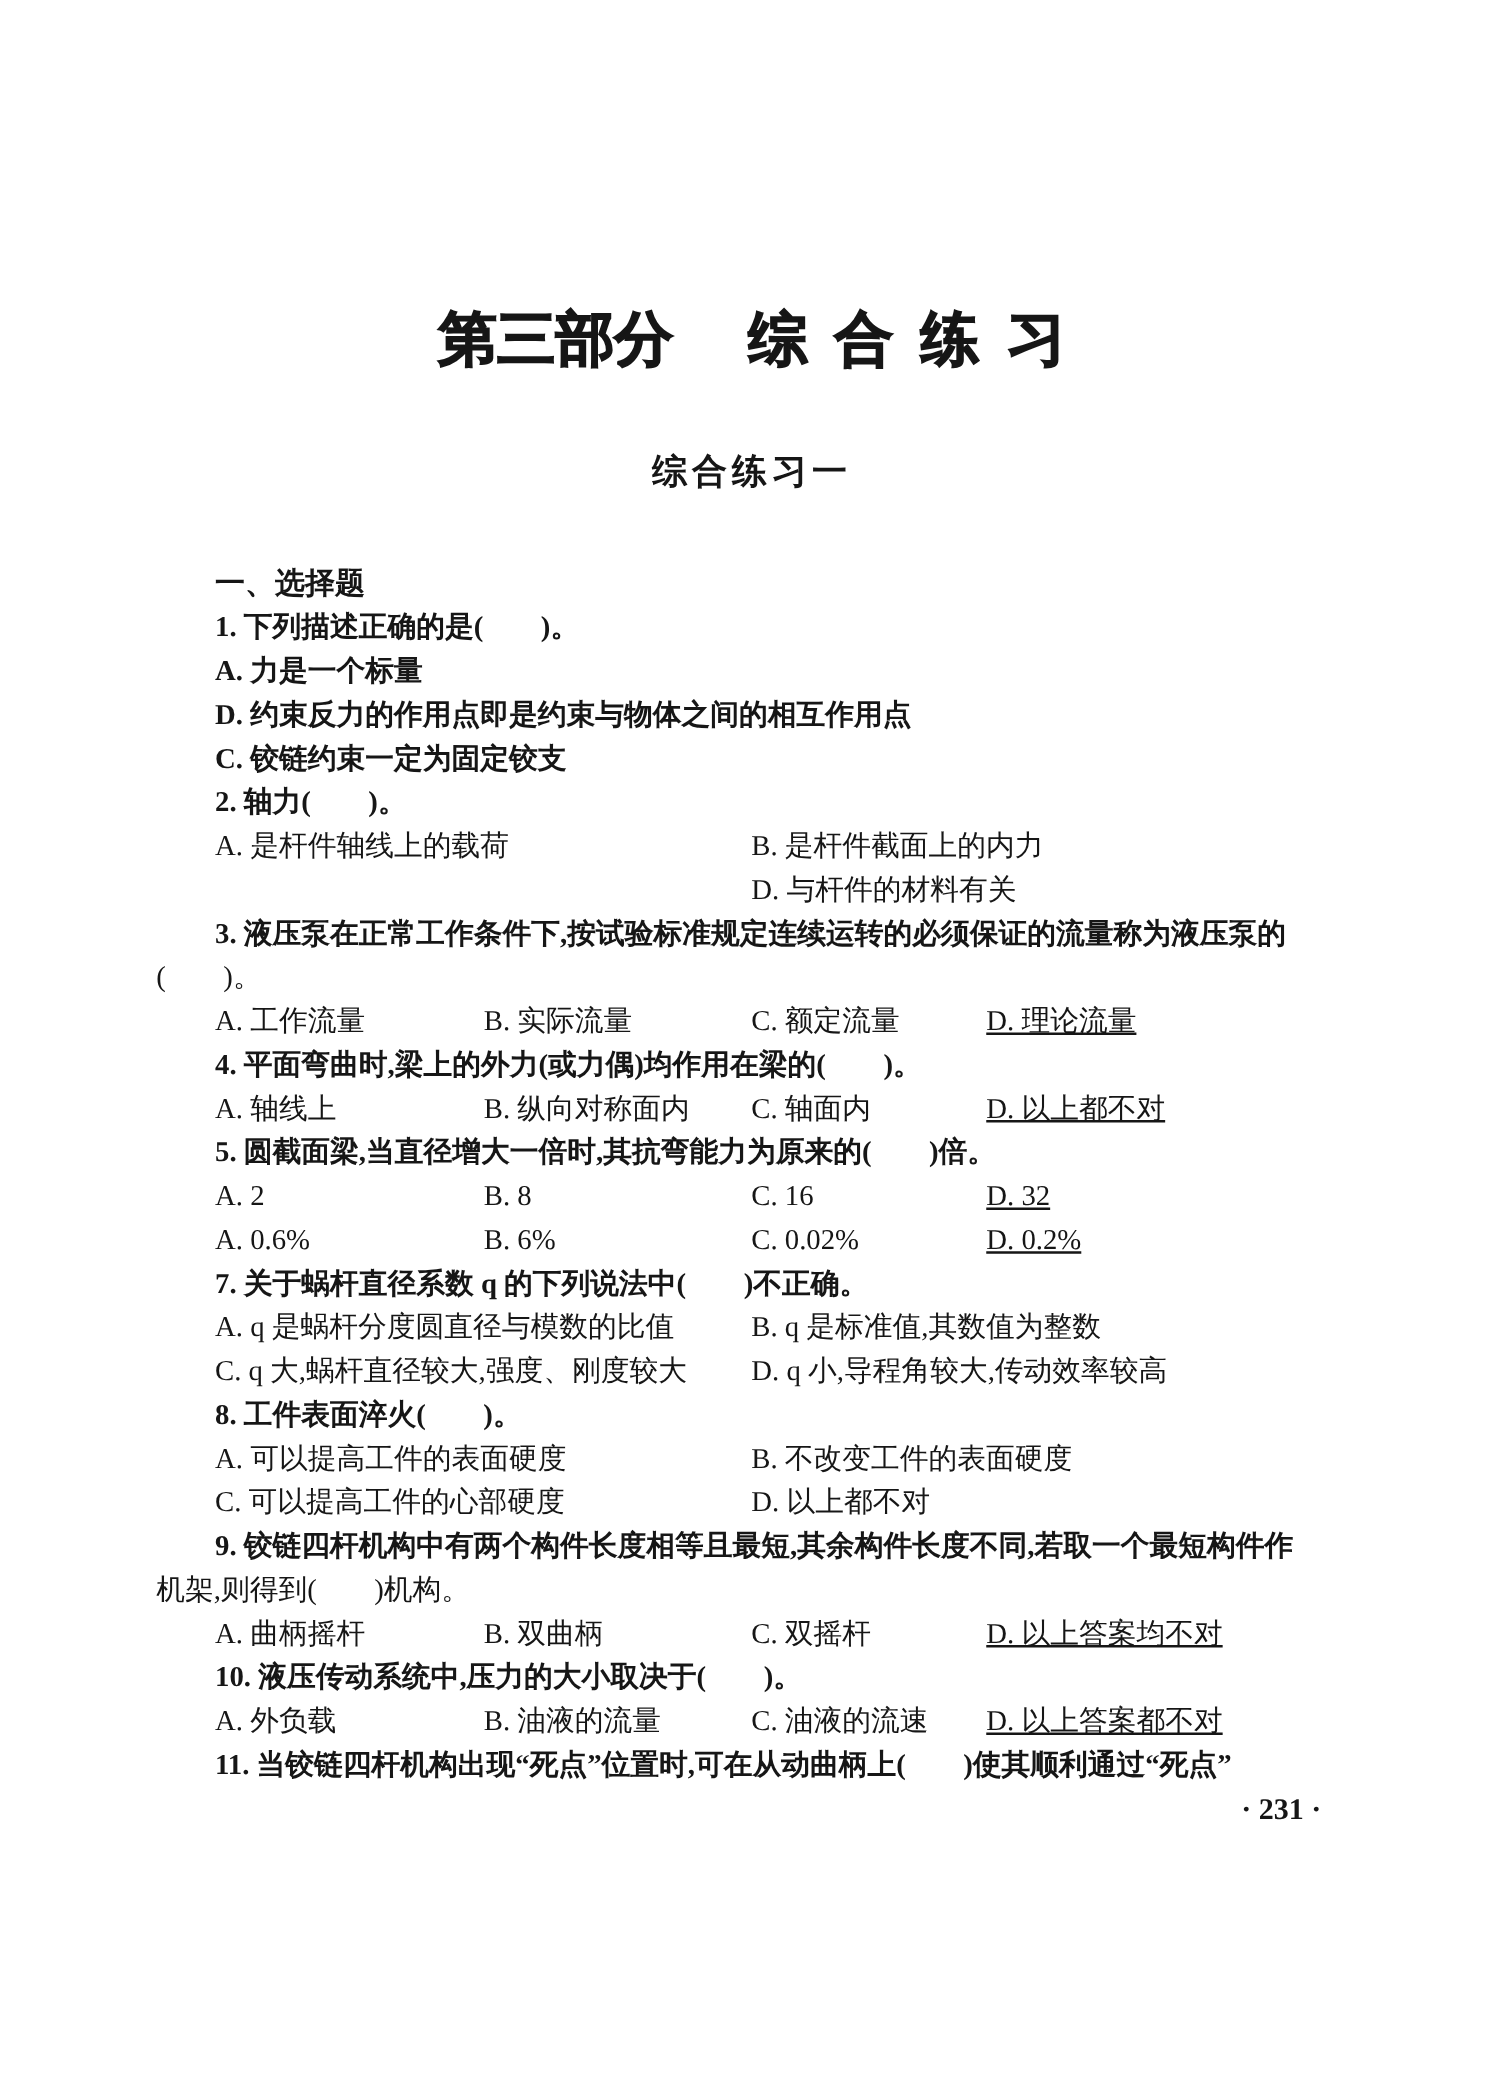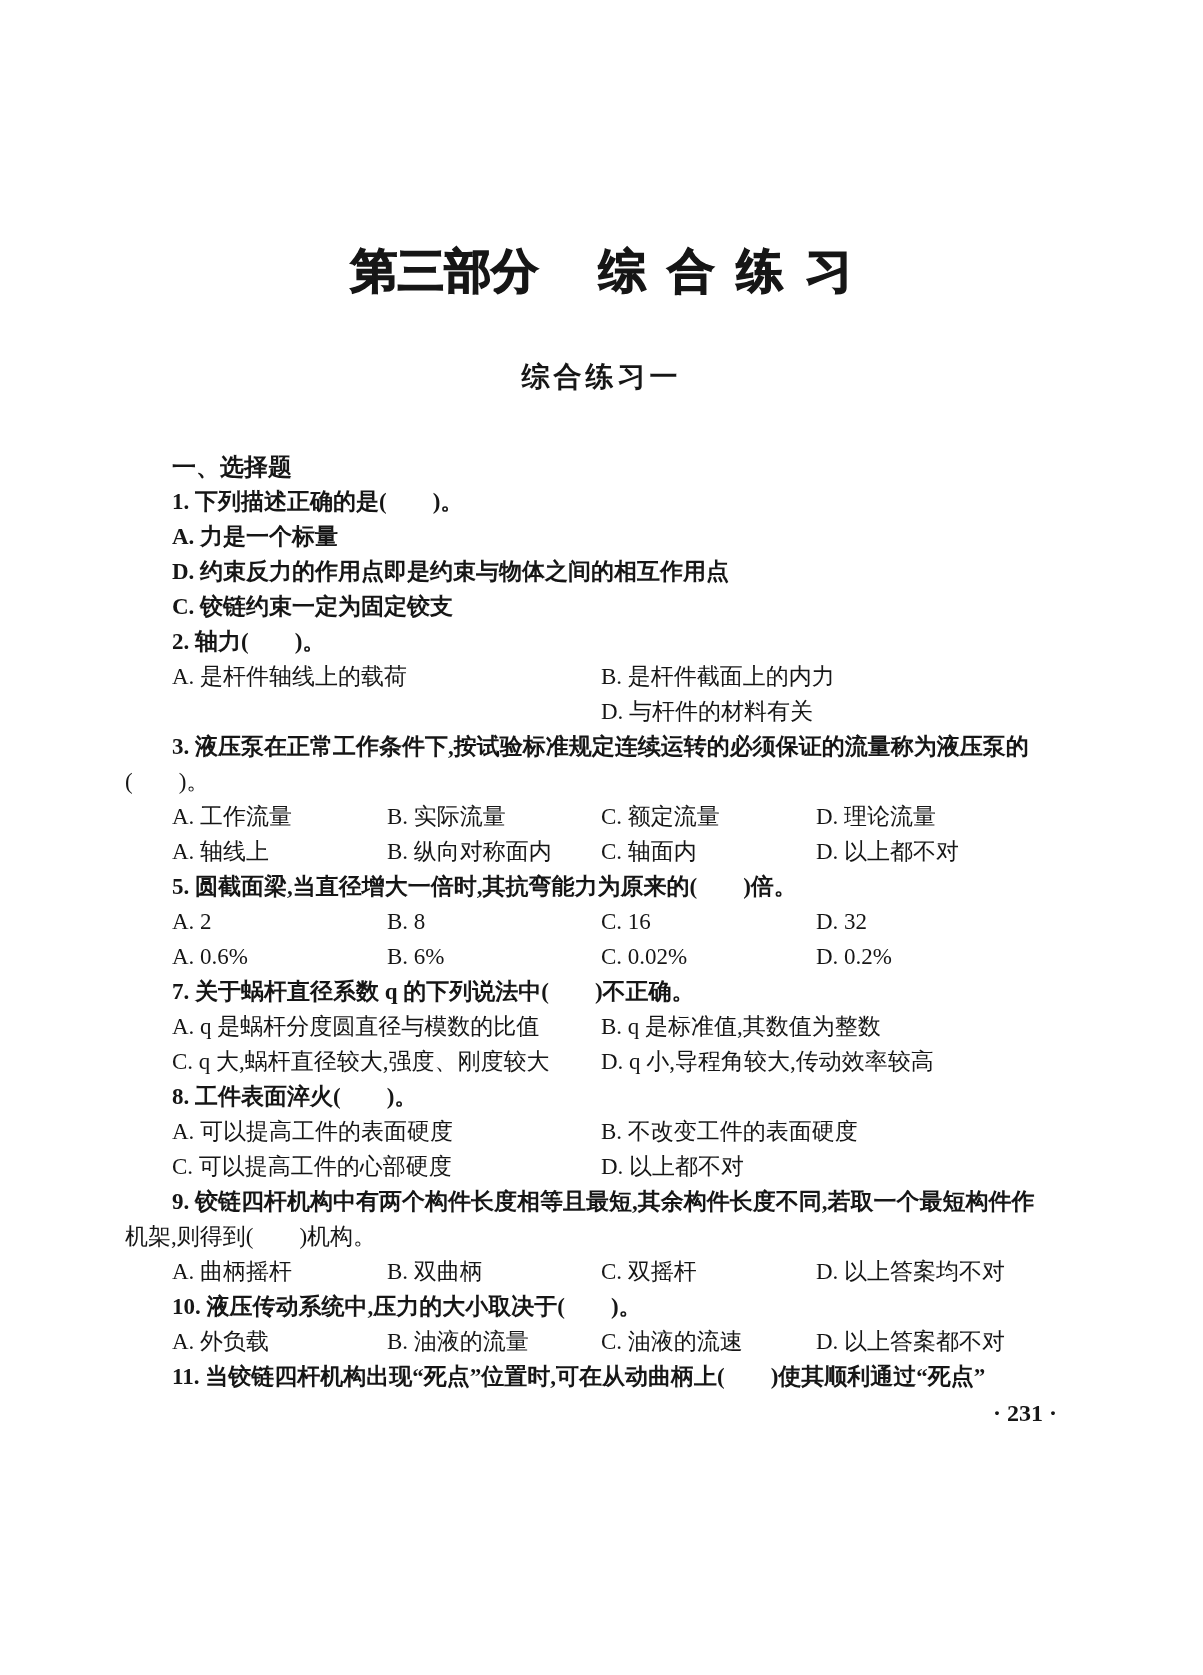--- a/index.html
+++ b/index.html
@@ -40,21 +40,21 @@
     position:relative;
     font-size:23px;line-height:35px;height:35px;
     white-space:nowrap;
   }
   .stem,.opt-full{padding-left:47px;font-weight:bold;}
   .cont{padding-left:0;}
   .optrow .opt{position:absolute;top:0;}
   .c0{left:47px;}
   .c1{left:262px;text-align:right;}
   .c2{left:476px;}
-  .c3{left:691px;}
+  .c3{left:664px;text-decoration:underline;}
   .page-number{
     margin-top:4px;
     text-align:right;
     padding-right:146px;
     font-weight:bold;
     font-size:24px;line-height:30px;
   }
 </style>
 </head>
 <body>
@@ -88,20 +88,21 @@
 
     <div class="line stem">3. 液压泵在正常工作条件下,按试验标准规定连续运转的必须保证的流量称为液压泵的</div>
     <div class="line cont">(　　)。</div>
     <div class="line optrow">
       <span class="opt c0">A. 工作流量</span>
       <span class="opt c1">B. 实际流量</span>
       <span class="opt c2">C. 额定流量</span>
       <span class="opt c3">D. 理论流量</span>
     </div>
 
+    <div class="line stem">4. 平面弯曲时,梁上的外力(或力偶)均作用在梁的(　　)。</div>
     <div class="line optrow">
       <span class="opt c0">A. 轴线上</span>
       <span class="opt c1">B. 纵向对称面内</span>
       <span class="opt c2">C. 轴面内</span>
       <span class="opt c3">D. 以上都不对</span>
     </div>
 
     <div class="line stem">5. 圆截面梁,当直径增大一倍时,其抗弯能力为原来的(　　)倍。</div>
     <div class="line optrow">
       <span class="opt c0">A. 2</span>

